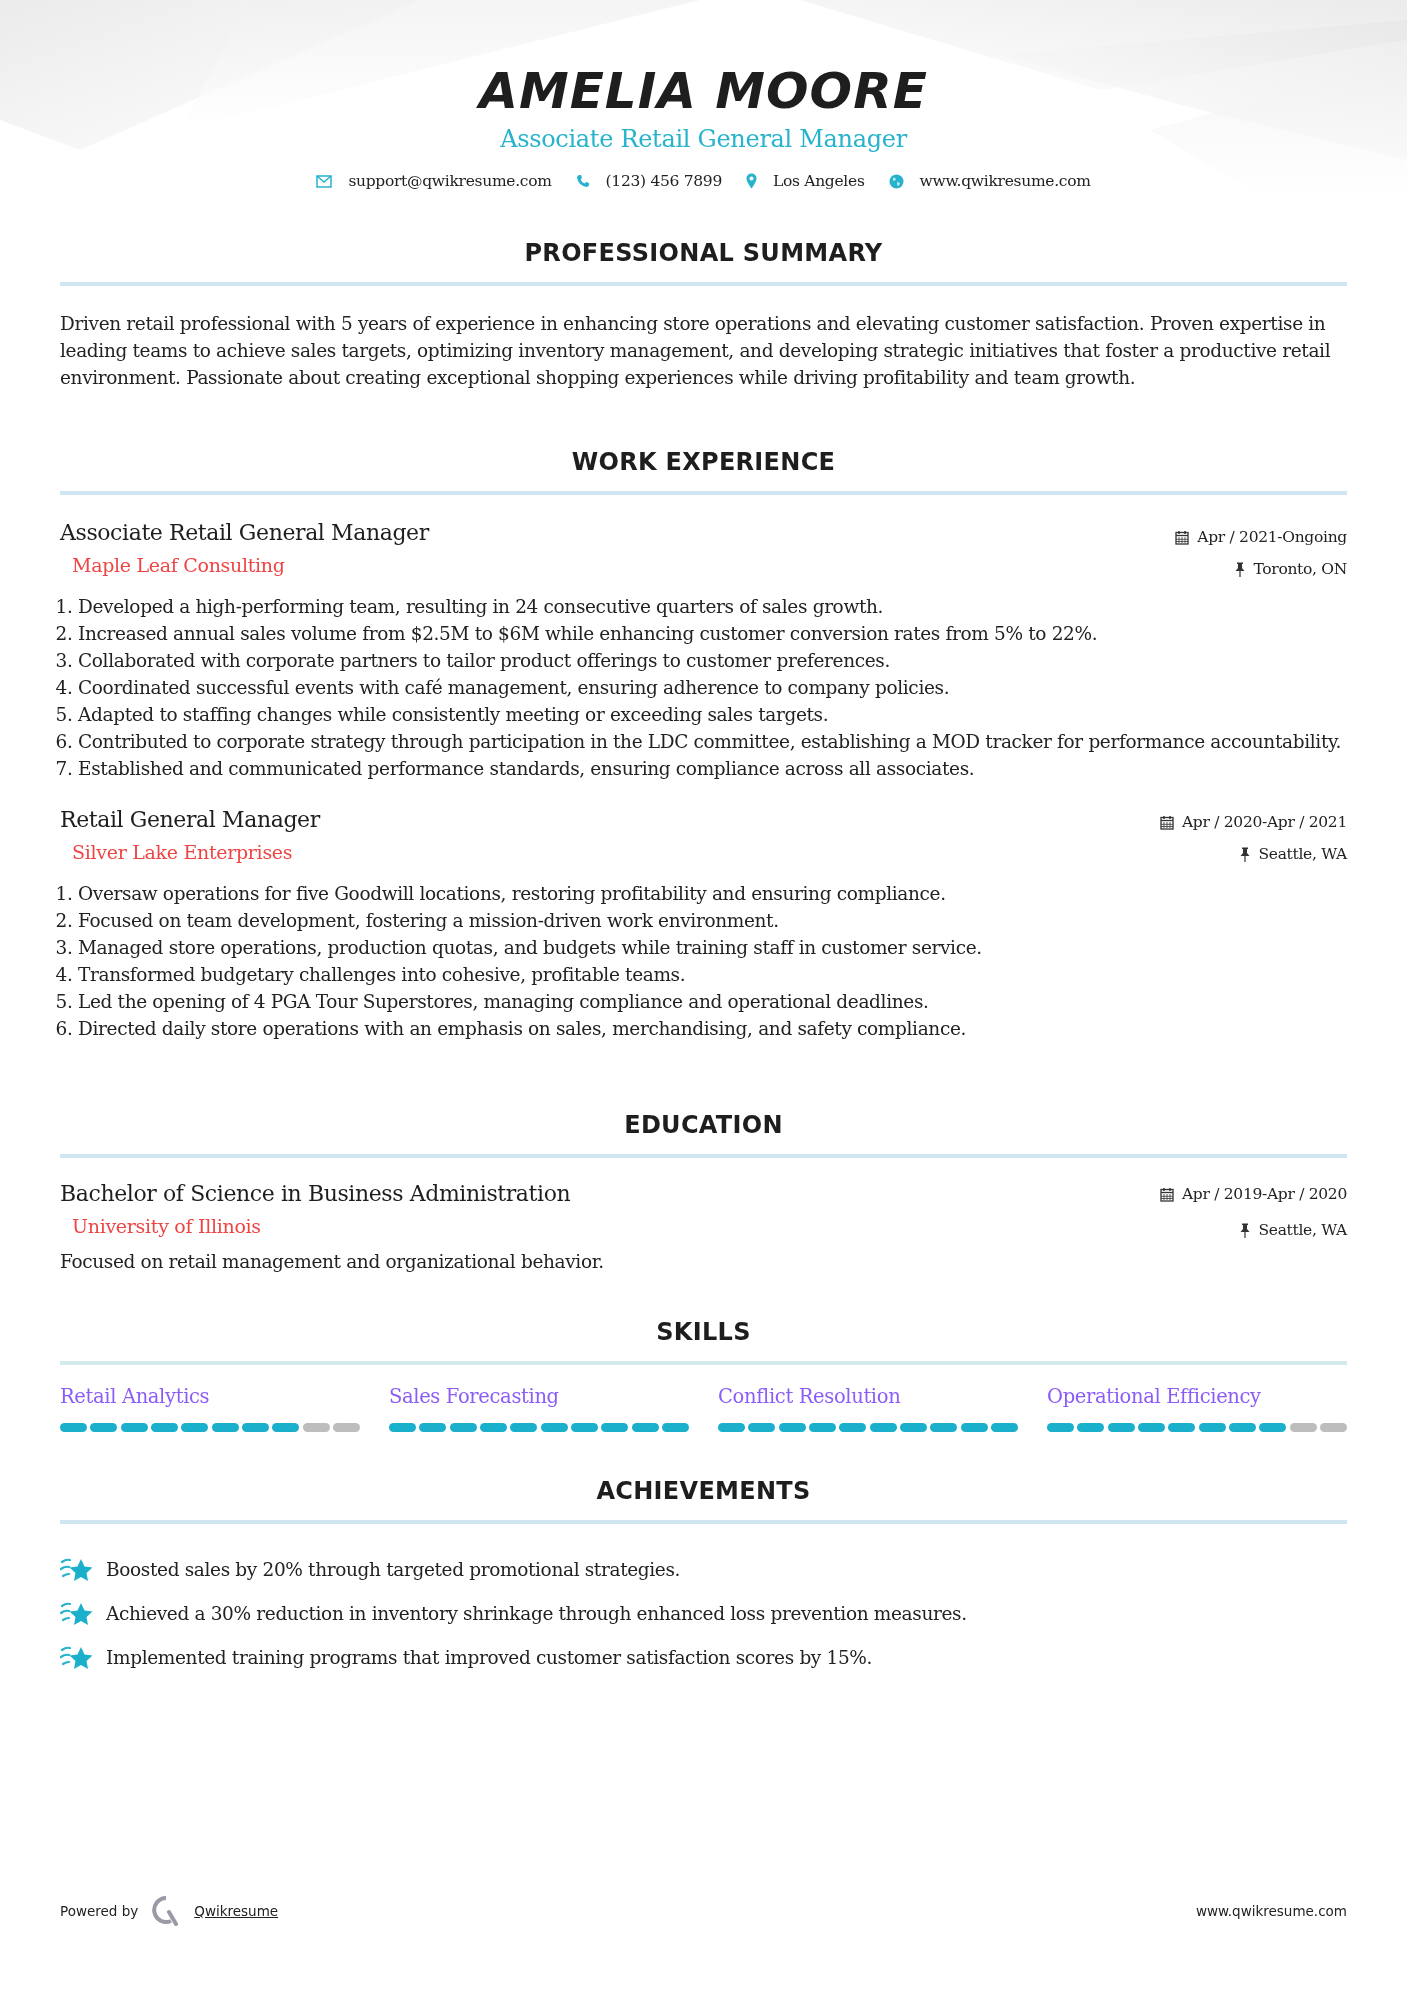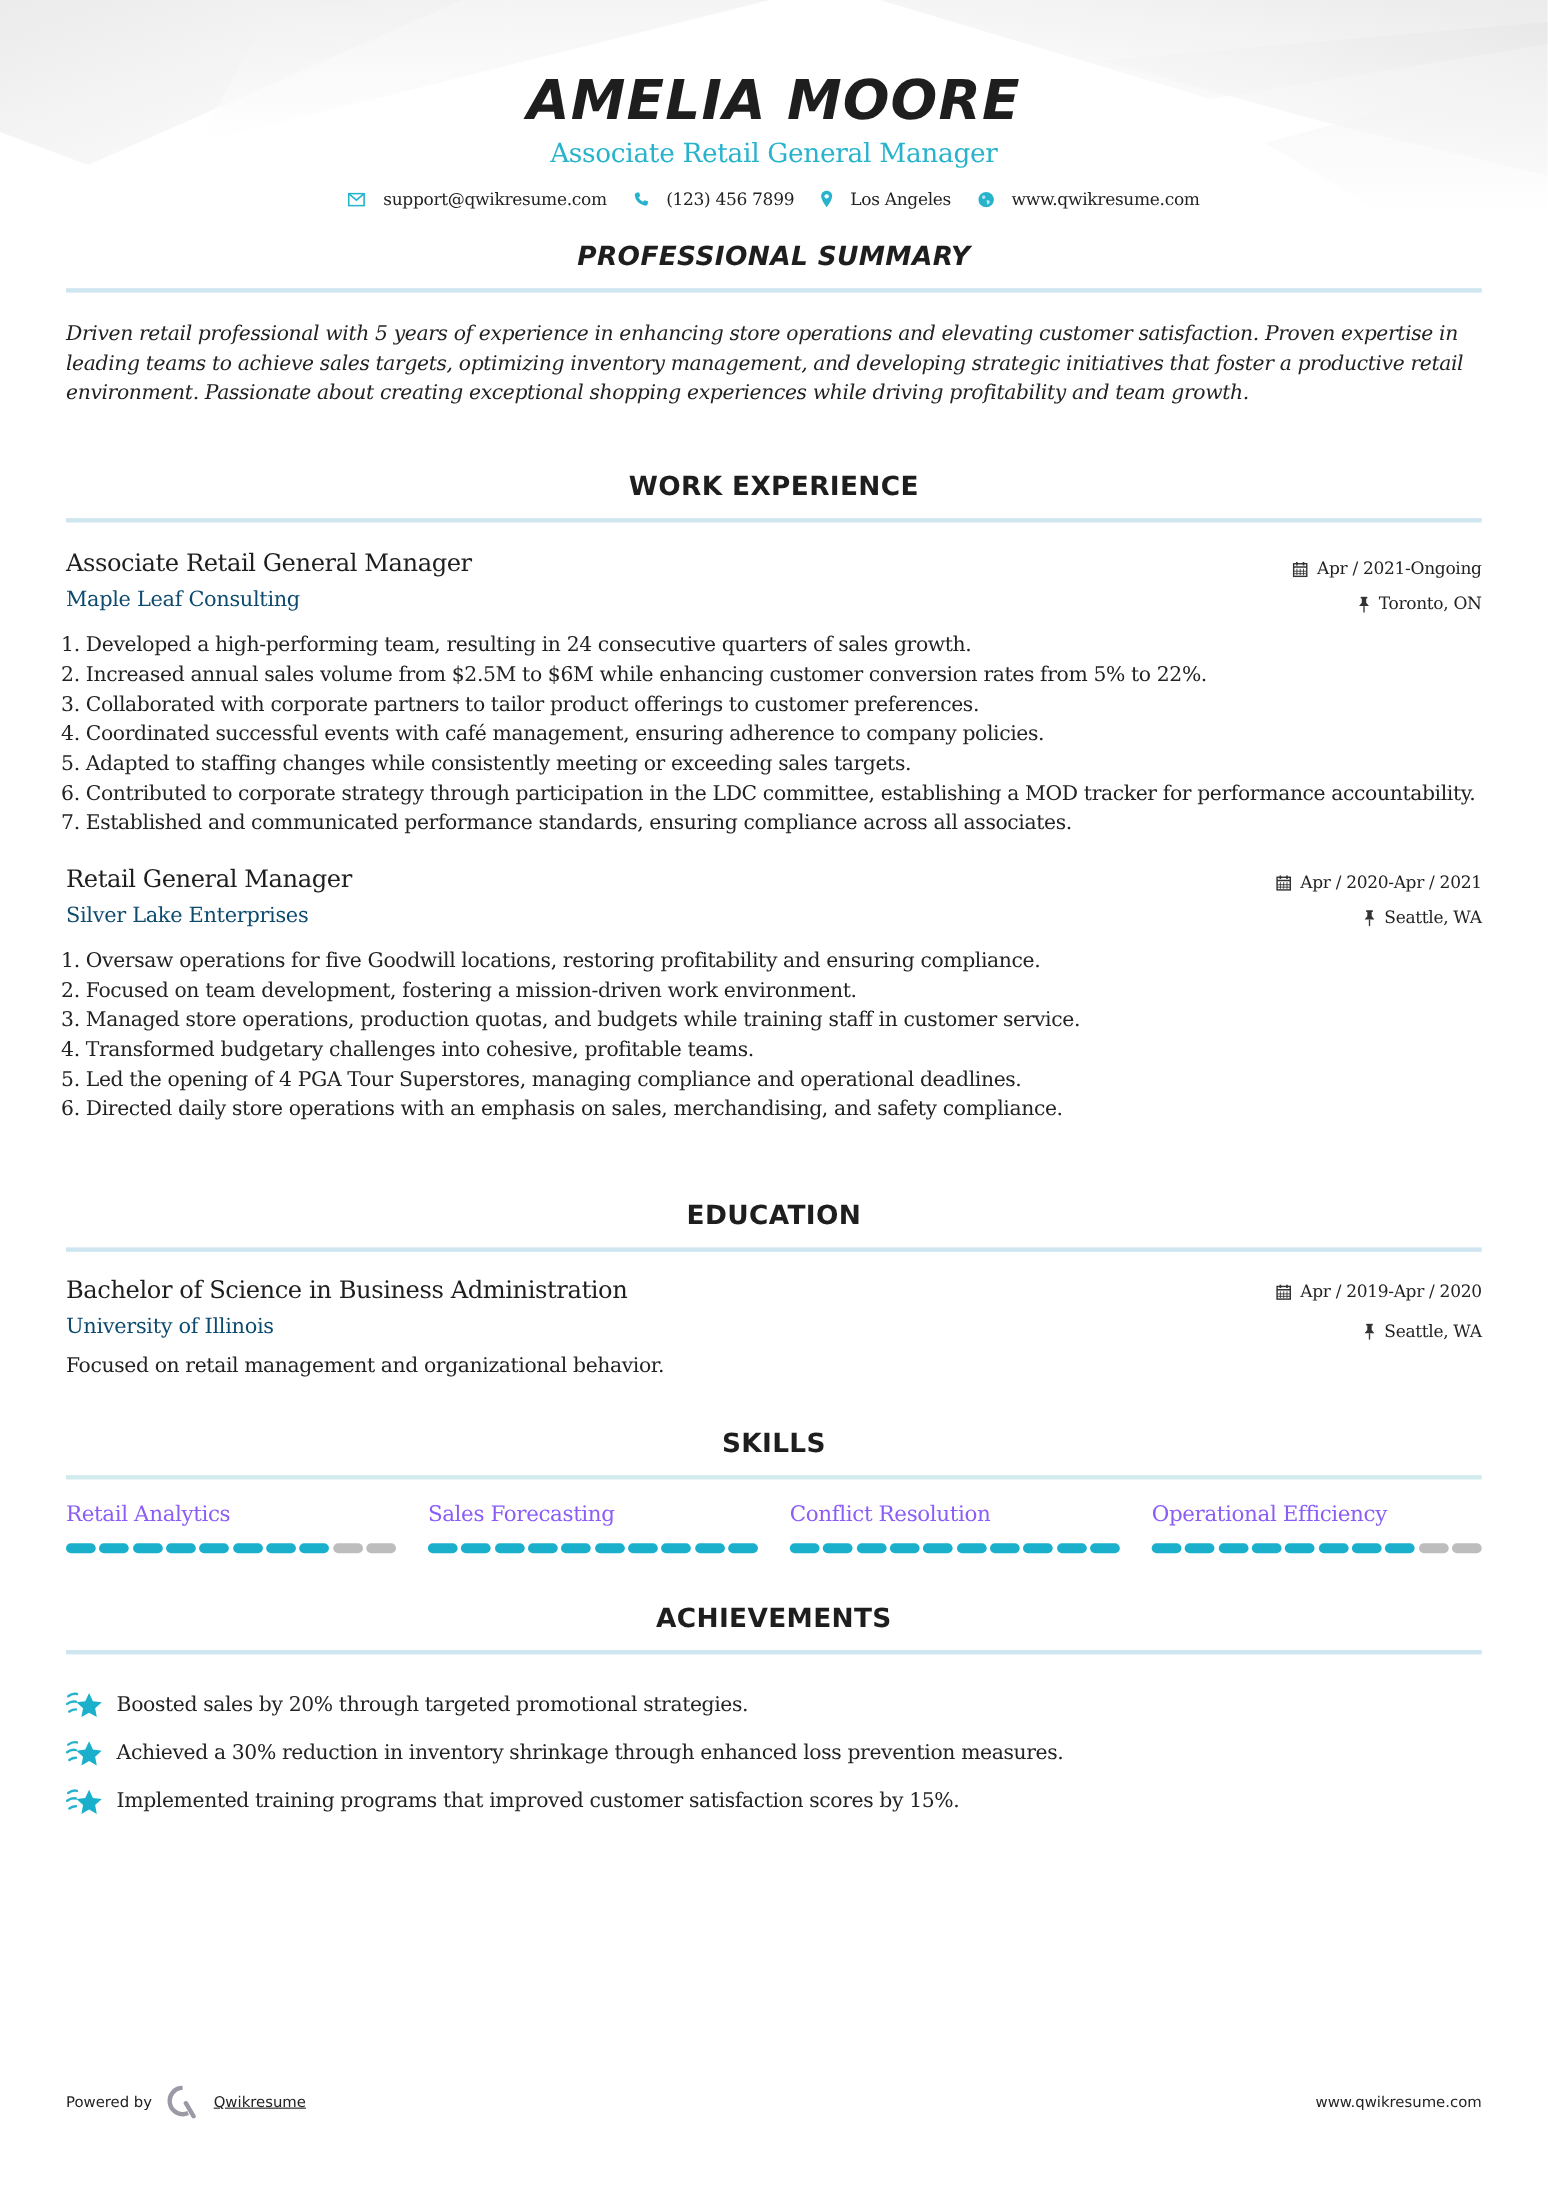--- a/index.html
+++ b/index.html
@@ -50,21 +50,21 @@
       letter-spacing: 0.3px;
       line-height: 30px;
     }
     .section-rule { height: 4px; background: #cfe5f0; margin-top: 14px; }
 
     .summary { margin-top: 24px; font-size: 18.5px; line-height: 27px; color: #222; letter-spacing: -0.35px; }
 
     .job { margin-top: 22px; }
     .job-head { display: flex; justify-content: space-between; align-items: flex-start; }
     .role { font-size: 22px; color: #1e1e1e; line-height: 32px; letter-spacing: -0.4px; }
-    .company { font-size: 19px; color: #0c4a6e; margin-top: 2px; line-height: 28px; letter-spacing: -0.3px; }
+    .company { font-size: 19px; color: #ef4444; margin-top: 2px; line-height: 28px; letter-spacing: -0.3px; margin-left: 12px; }
     .meta { text-align: right; font-size: 15.5px; color: #222; letter-spacing: -0.3px; }
     .meta-row { display: flex; justify-content: flex-end; align-items: center; line-height: 20px; }
     .meta-row + .meta-row { margin-top: 12px; }
     .meta-row svg { margin-right: 8px; }
 
     ol.duties { margin-top: 14px; padding-left: 18px; font-size: 18.5px; line-height: 27px; color: #222; letter-spacing: -0.35px; }
     ol.duties li { padding-left: 0; }
 
     .edu-desc { font-size: 18.5px; line-height: 27px; margin-top: 8px; letter-spacing: -0.35px; }
 
@@ -146,21 +146,21 @@
       <div class="contact-item">
         <svg width="15" height="15" viewBox="0 0 15 15">
           <circle cx="7.5" cy="7.5" r="7" fill="#27b3cc"></circle>
           <path d="M4 4 Q6 3 7 5 Q6 7 4.5 7 Q3.5 6 4 4 Z M8 8 Q10 7.5 11 9.5 Q10 12 8.5 12 Q8 10 8 8 Z" fill="#bfe9f1"></path>
         </svg>
         <span>www.qwikresume.com</span>
       </div>
     </div>
   </header>
 
-  <section style="margin-top:28px;font-style:italic;">
+  <section style="margin-top:48px;">
     <h2 class="section-title">PROFESSIONAL SUMMARY</h2>
     <div class="section-rule"></div>
     <p class="summary">Driven retail professional with 5 years of experience in enhancing store operations and elevating customer satisfaction. Proven expertise in leading teams to achieve sales targets, optimizing inventory management, and developing strategic initiatives that foster a productive retail environment. Passionate about creating exceptional shopping experiences while driving profitability and team growth.</p>
   </section>
 
   <section style="margin-top:56px;">
     <h2 class="section-title">WORK EXPERIENCE</h2>
     <div class="section-rule"></div>
 
     <div class="job">

